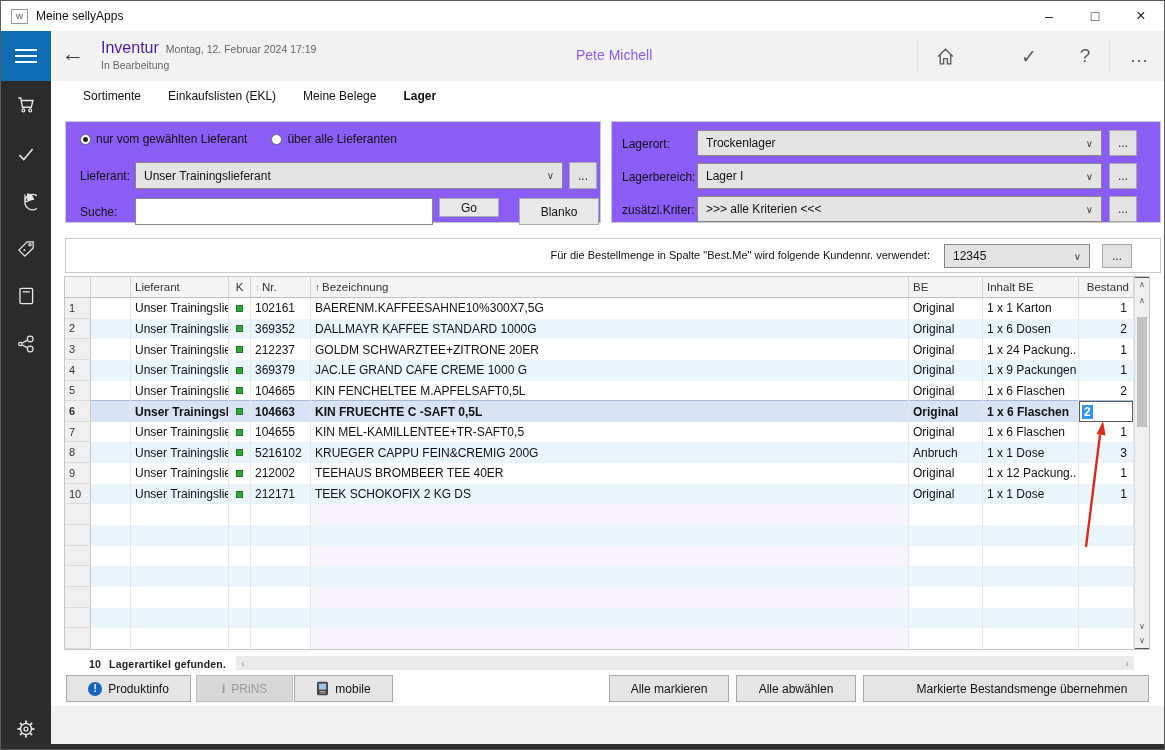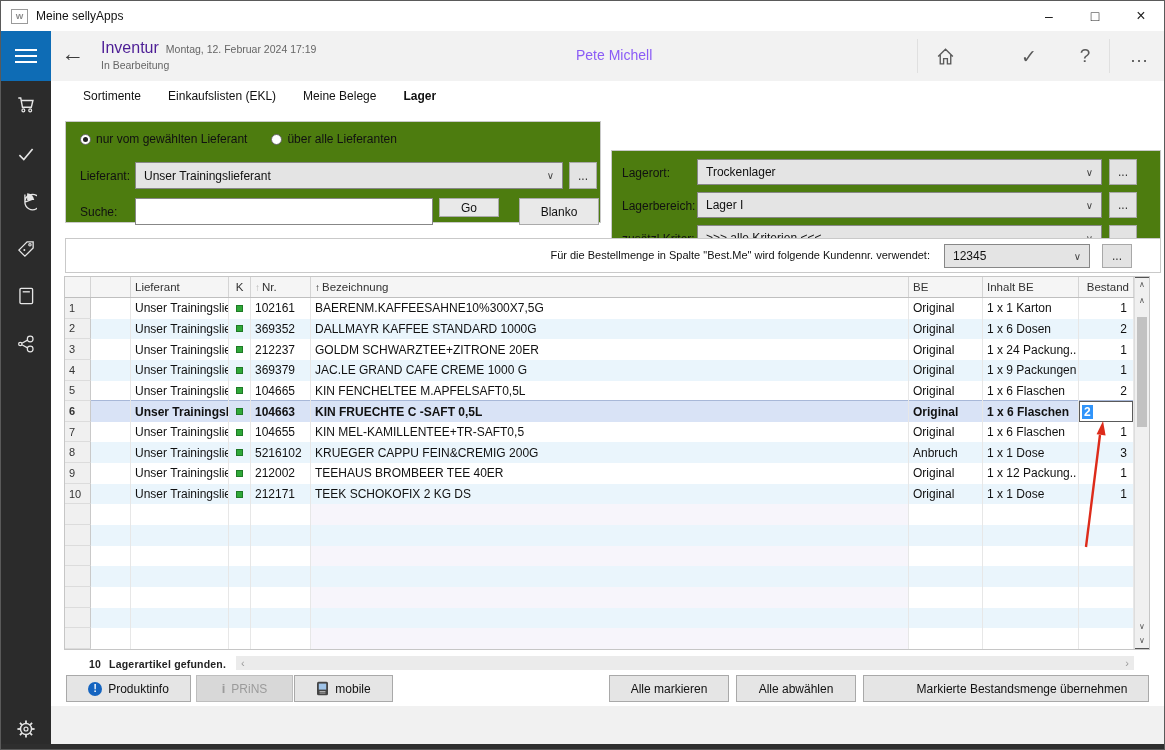--- a/index.html
+++ b/index.html
@@ -25,23 +25,23 @@
   .hdr-user{position:absolute;left:575px;top:16px;font-size:14px;color:#8b5cf6;}
   .hdr-icon{position:absolute;top:0;width:48px;height:50px;display:flex;align-items:center;justify-content:center;color:#5a5a5a;}
   .hdr-divider{position:absolute;top:8px;height:34px;width:1px;background:#e0e0e0;}
   
   .sidebar{position:absolute;left:0;top:80px;width:50px;bottom:0;background:#2b2b2b;}
   .side-icon{position:absolute;left:0;width:50px;height:24px;display:flex;align-items:center;justify-content:center;}
   
   .main{position:absolute;left:50px;top:80px;right:0;bottom:0;background:#fff;}
   .tabs{position:absolute;left:32px;top:8px;display:flex;gap:27px;font-size:12px;color:#111;}
   .tab.active{font-weight:bold;}
-  .groupbox{position:absolute;border:1px solid #c9c9c9;background:#4d7c0f;box-sizing:border-box;}
+  .groupbox{position:absolute;border:1px solid #c9c9c9;background:#8b5cf6;box-sizing:border-box;}
   #gb-left{left:14px;top:40px;width:536px;height:102px;}
-  #gb-right{left:560px;top:40px;width:550px;height:102px;margin-top:29px;}
+  #gb-right{left:560px;top:40px;width:550px;height:102px;}
   .radio-row{position:absolute;left:14px;top:10px;display:flex;align-items:center;font-size:12px;color:#111;}
   .radio{width:11px;height:11px;border:1px solid #666;border-radius:50%;margin-right:5px;position:relative;background:#fff;box-sizing:border-box;flex:none;}
   .radio.checked::after{content:"";position:absolute;left:2px;top:2px;width:5px;height:5px;border-radius:50%;background:#222;}
   .flabel{position:absolute;font-size:12px;color:#111;}
   .combo{position:absolute;background:#e4e4e4;border:1px solid #878787;box-sizing:border-box;
     display:flex;align-items:center;padding:0 22px 0 8px;font-size:12px;color:#111;white-space:nowrap;overflow:hidden;}
   .combo .chev{position:absolute;right:8px;color:#444;font-size:10px;}
   .dots-btn{position:absolute;background:#e3e3e3;border:1px solid #a8a8a8;box-sizing:border-box;
     display:flex;align-items:center;justify-content:center;font-size:12px;color:#333;}
   .text-input{position:absolute;background:#fff;border:1px solid #878787;box-sizing:border-box;}

